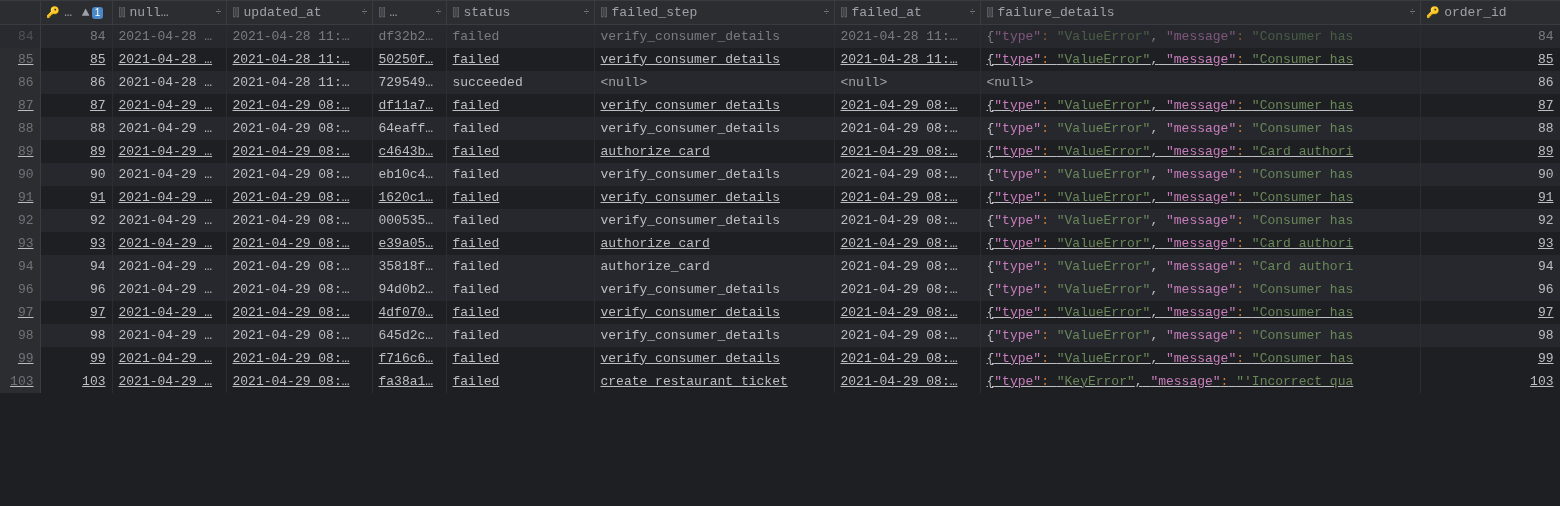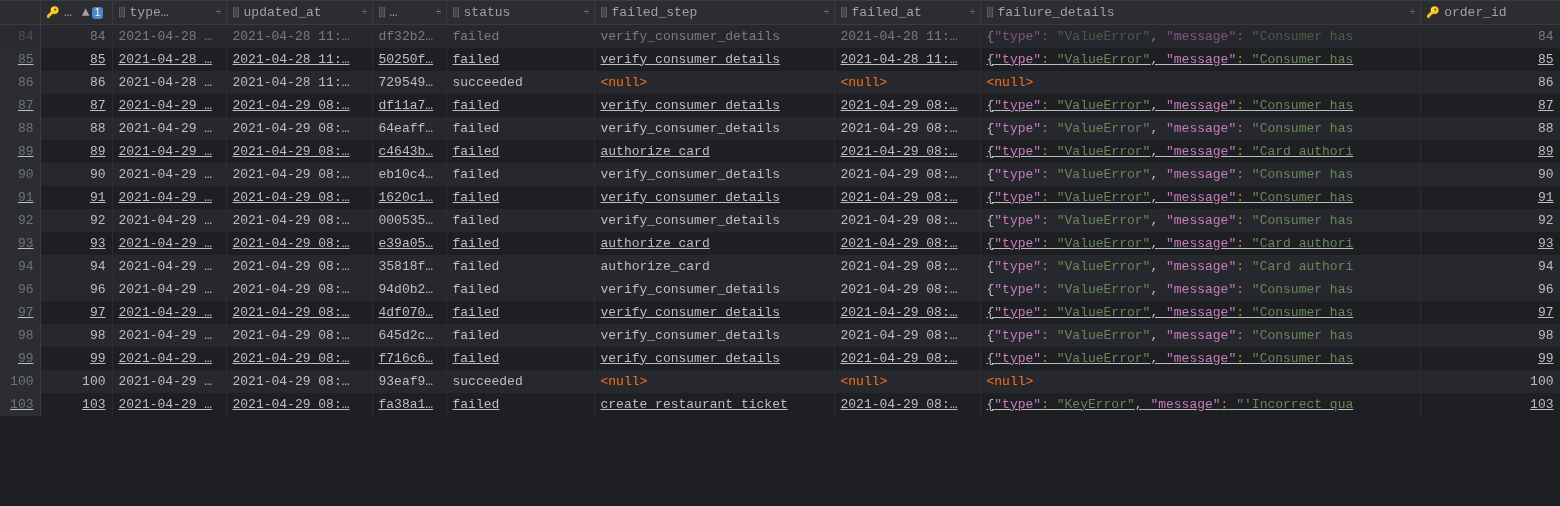--- a/index.html
+++ b/index.html
@@ -77,21 +77,21 @@
     text-overflow: clip;
   }
   td.gutter {
     background: #2b2d30;
     color: #6f737a;
     text-align: right;
     border-right: 1px solid #393b40;
   }
   td.num { text-align: right; color: #bcbec4; }
   td.txt { color: #bcbec4; }
-  td .null { color: #f97316; }
+  td .null { color: #a3a3a3; }
   .json .brace { color: #bcbec4; }
   .json .key { color: #c77dbb; }
   .json .colon { color: #cc7832; }
   .json .str { color: #6a8759; }
   .json .comma { color: #bcbec4; }
   
   col.c-gutter { width: 40px; }
   col.c-id { width: 72px; }
   col.c-created { width: 114px; }
   col.c-updated { width: 146px; }
@@ -119,21 +119,21 @@
     <col class="c-fdet">
         <col class="c-order">
   </colgroup>
   <thead>
     <tr>
       <th></th>
       <th>
         <span class="hdr-icon">🔑</span><span>…</span>
         <span class="sort">▲ <span class="sort-num">1</span></span>
       </th>
-      <th><span class="hdr-icon">⫿⫿</span><span>type…</span><span class="chev">÷</span></th>
+      <th><span class="hdr-icon">⫿⫿</span><span>null…</span><span class="chev">÷</span></th>
       <th><span class="hdr-icon">⫿⫿</span><span>updated_at</span><span class="chev">÷</span></th>
       <th><span class="hdr-icon">⫿⫿</span><span>…</span><span class="chev">÷</span></th>
       <th><span class="hdr-icon">⫿⫿</span><span>status</span><span class="chev">÷</span></th>
       <th><span class="hdr-icon">⫿⫿</span><span>failed_step</span><span class="chev">÷</span></th>
       <th><span class="hdr-icon">⫿⫿</span><span>failed_at</span><span class="chev">÷</span></th>
       <th><span class="hdr-icon">⫿⫿</span><span>failure_details</span><span class="chev">÷</span></th>
       <th><span class="hdr-icon">🔑</span><span>order_id</span></th>
     </tr>
   </thead>
   <tbody id="tbody">
@@ -310,32 +310,20 @@
           <td class="num">99</td>
           <td class="txt">2021-04-29 …</td>
           <td class="txt">2021-04-29 08:…</td>
           <td class="txt">f716c6…</td>
           <td class="txt">failed</td>
           <td class="txt">verify_consumer_details</td>
           <td class="txt">2021-04-29 08:…</td>
           <td class="txt"><span class="json"><span class="brace">{</span><span class="key">"type"</span><span class="colon">:</span> <span class="str">"ValueError"</span><span class="comma">,</span> <span class="key">"message"</span><span class="colon">:</span> <span class="str">"Consumer has</span></span></td>
           <td class="num">99</td>
         </tr>
-        <tr class="even">
-          <td class="gutter">100</td>
-          <td class="num">100</td>
-          <td class="txt">2021-04-29 …</td>
-          <td class="txt">2021-04-29 08:…</td>
-          <td class="txt">93eaf9…</td>
-          <td class="txt">succeeded</td>
-          <td class="txt"><span class="null">&lt;null&gt;</span></td>
-          <td class="txt"><span class="null">&lt;null&gt;</span></td>
-          <td class="txt"><span class="null">&lt;null&gt;</span></td>
-          <td class="num">100</td>
-        </tr>
         <tr class="odd">
           <td class="gutter">103</td>
           <td class="num">103</td>
           <td class="txt">2021-04-29 …</td>
           <td class="txt">2021-04-29 08:…</td>
           <td class="txt">fa38a1…</td>
           <td class="txt">failed</td>
           <td class="txt">create_restaurant_ticket</td>
           <td class="txt">2021-04-29 08:…</td>
           <td class="txt"><span class="json"><span class="brace">{</span><span class="key">"type"</span><span class="colon">:</span> <span class="str">"KeyError"</span><span class="comma">,</span> <span class="key">"message"</span><span class="colon">:</span> <span class="str">"'Incorrect qua</span></span></td>

